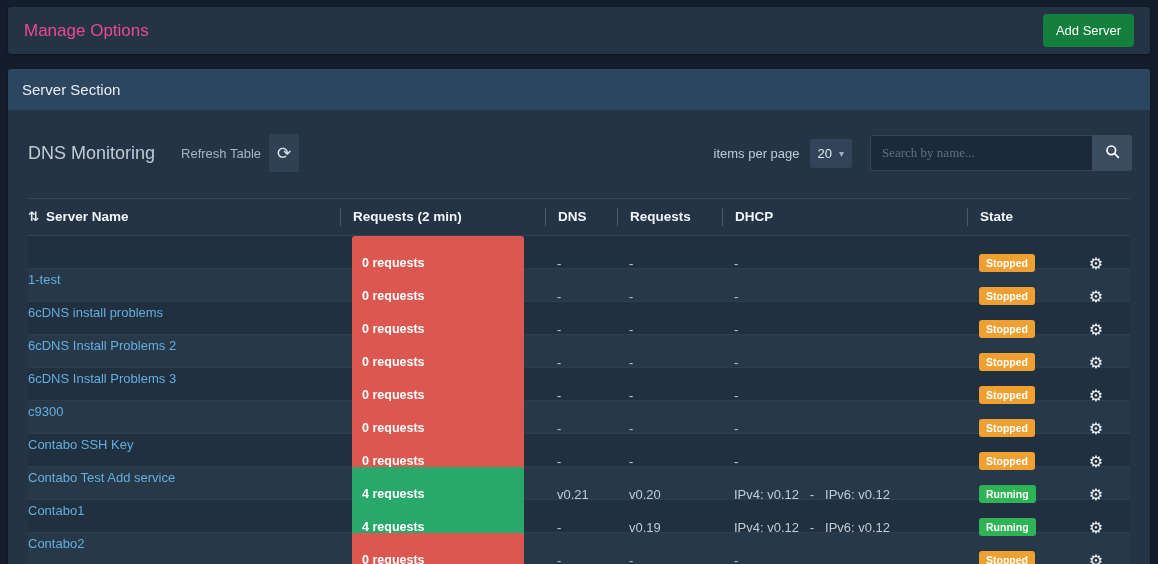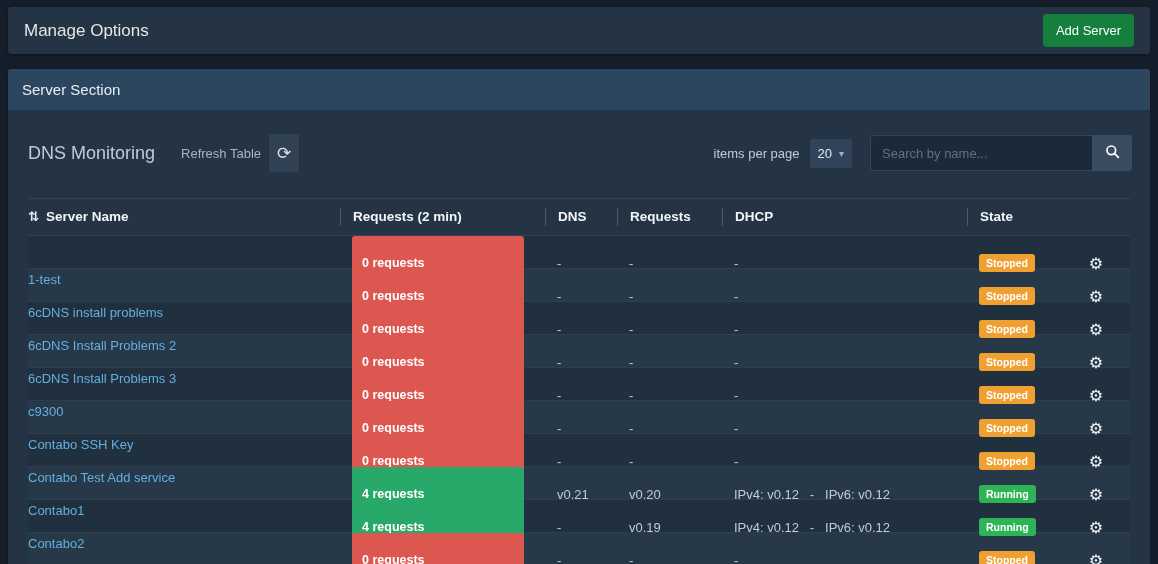--- a/index.html
+++ b/index.html
@@ -16,21 +16,21 @@
     margin: 7px 8px 0 8px;
     background: #243444;
     border-radius: 3px;
     height: 47px;
     display: flex;
     align-items: center;
     justify-content: space-between;
     padding: 0 16px;
     box-shadow: 0 1px 3px rgba(0,0,0,.35);
   }
-  .page-title { font-size: 17px; font-weight: 500; color: #e5e5e5; }
+  .page-title { font-size: 17px; font-weight: 500; color: #ec4899; }
   .btn-add {
     background: #15803d;
     color: #fff;
     border: none;
     border-radius: 4px;
     font-size: 13px;
     padding: 9px 13px;
     cursor: pointer;
     font-family: inherit;
   }
@@ -90,21 +90,21 @@
   .search-input {
     width: 222px;
     height: 36px;
     background: #1b2938;
     border: 1px solid #31445a;
     border-right: none;
     border-radius: 3px 0 0 3px;
     color: #0ea5e9;
     padding: 0 11px;
     font-size: 13px;
-    font-family: Liberation Sans, sans-serif;
+    font-family: Liberation Serif, serif;
     outline: none;
   }
   .search-input::placeholder { color: #5f7183; }
   .search-btn {
     width: 40px;
     height: 36px;
     background: #3a4c60;
     border: none;
     border-radius: 0 3px 3px 0;
     cursor: pointer;

